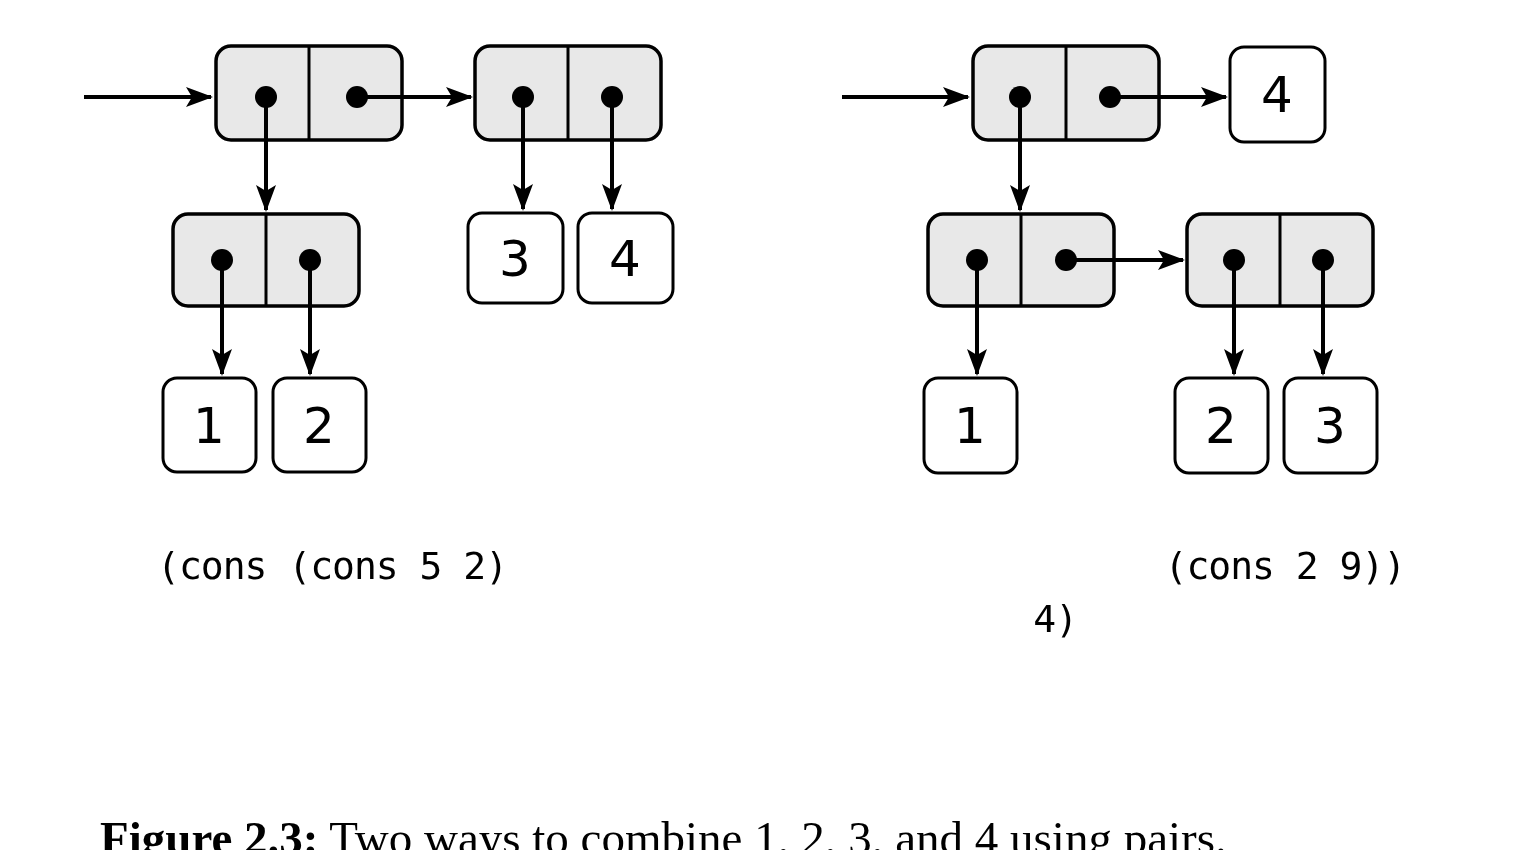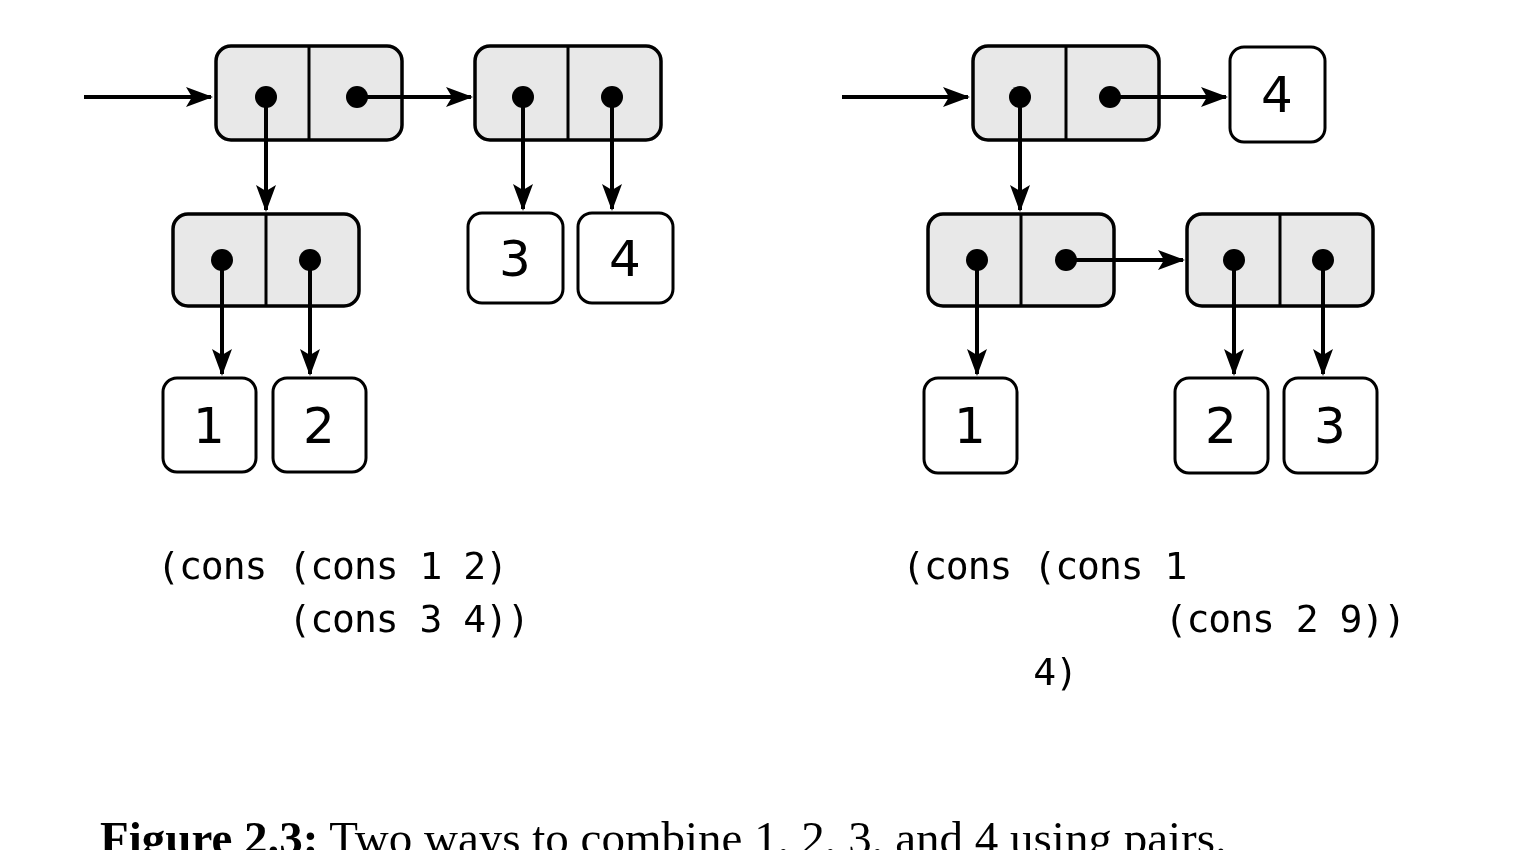--- a/index.html
+++ b/index.html
@@ -188,26 +188,24 @@
         <text class="value-label" x="1221" y="443">2</text>
       </g>
       <g>
         <rect class="value-rect" x="1284" y="378" width="93" height="95" rx="14"></rect>
         <text class="value-label" x="1330" y="443">3</text>
       </g>
     </g>
   </svg>
 
   <div class="code-block" style="left:157px; top:540px;">
-    <div class="code-line">(cons (cons 1 2)</div>
-    <div class="code-line">      (cons 3 4))</div>
+    <div class="code-line">(cons (cons 5 2)</div>
   </div>
 
   <div class="code-block" style="left:902px; top:540px;">
-    <div class="code-line">(cons (cons 1</div>
     <div class="code-line">            (cons 2 9))</div>
     <div class="code-line">      4)</div>
   </div>
 
   <p class="caption">
     <span class="caption-label">Figure 2.3:</span><span> Two ways to combine 1, 2, 3, and 4 using pairs.</span>
   </p>
 
 </div>
 

